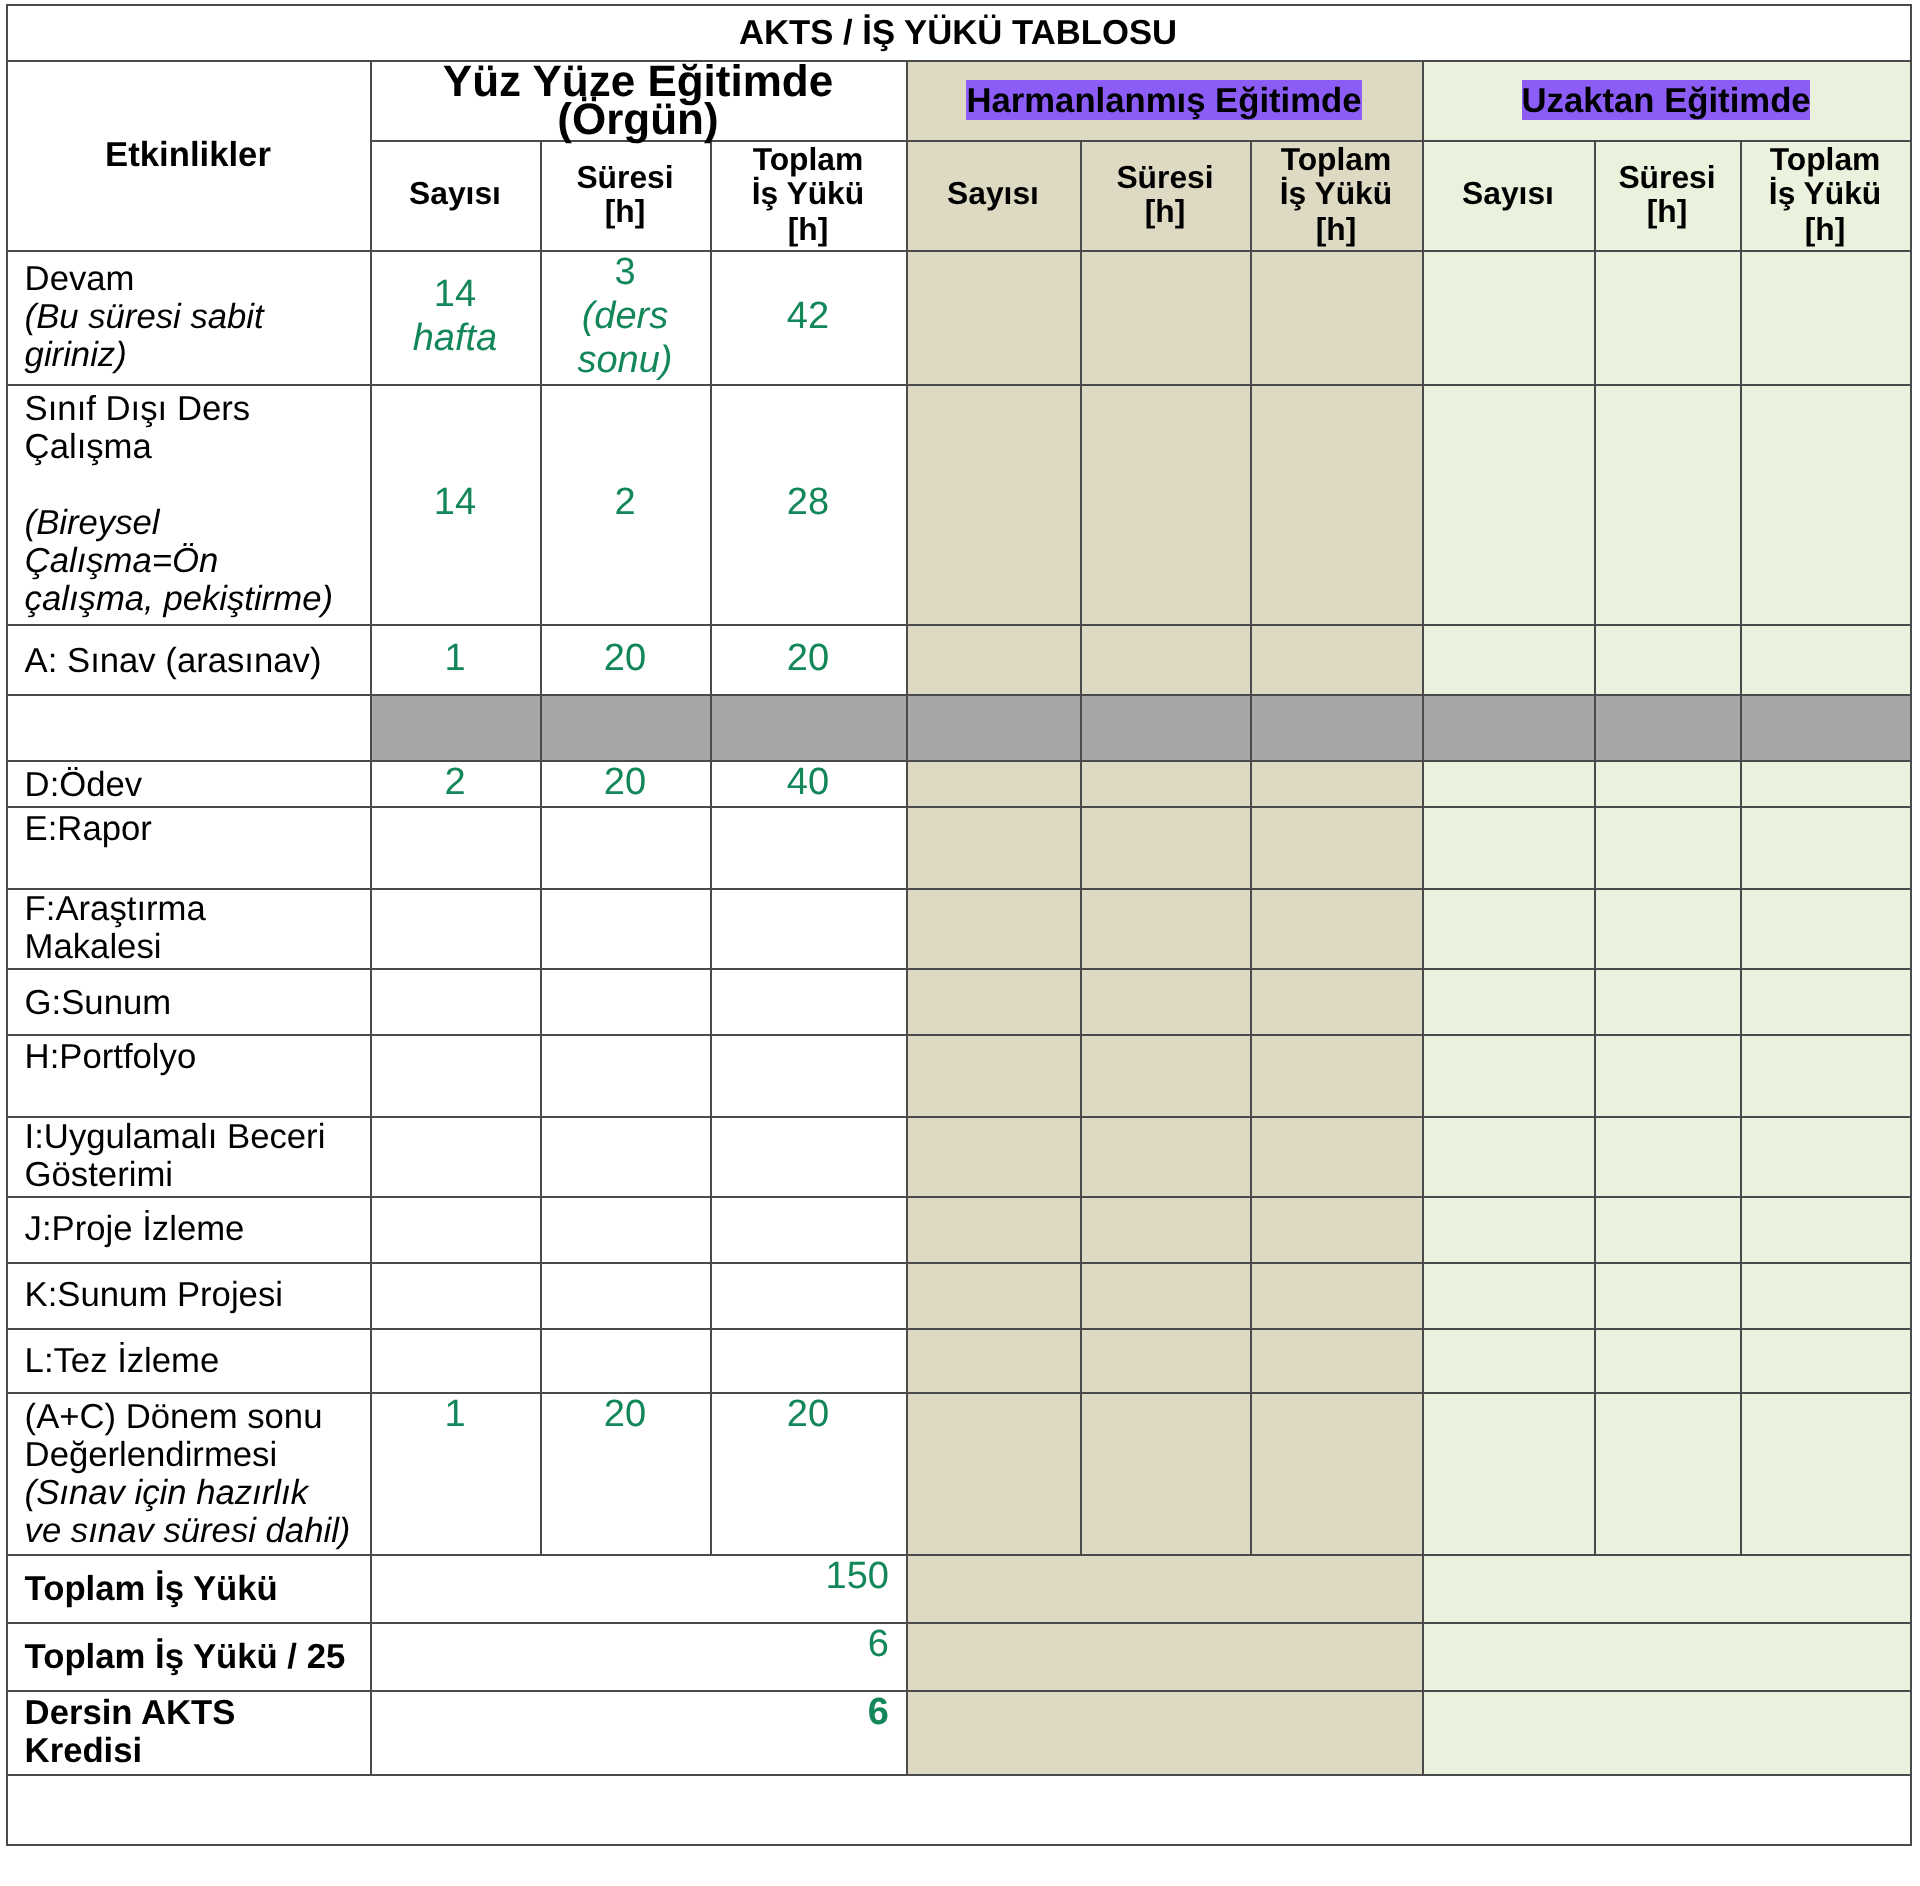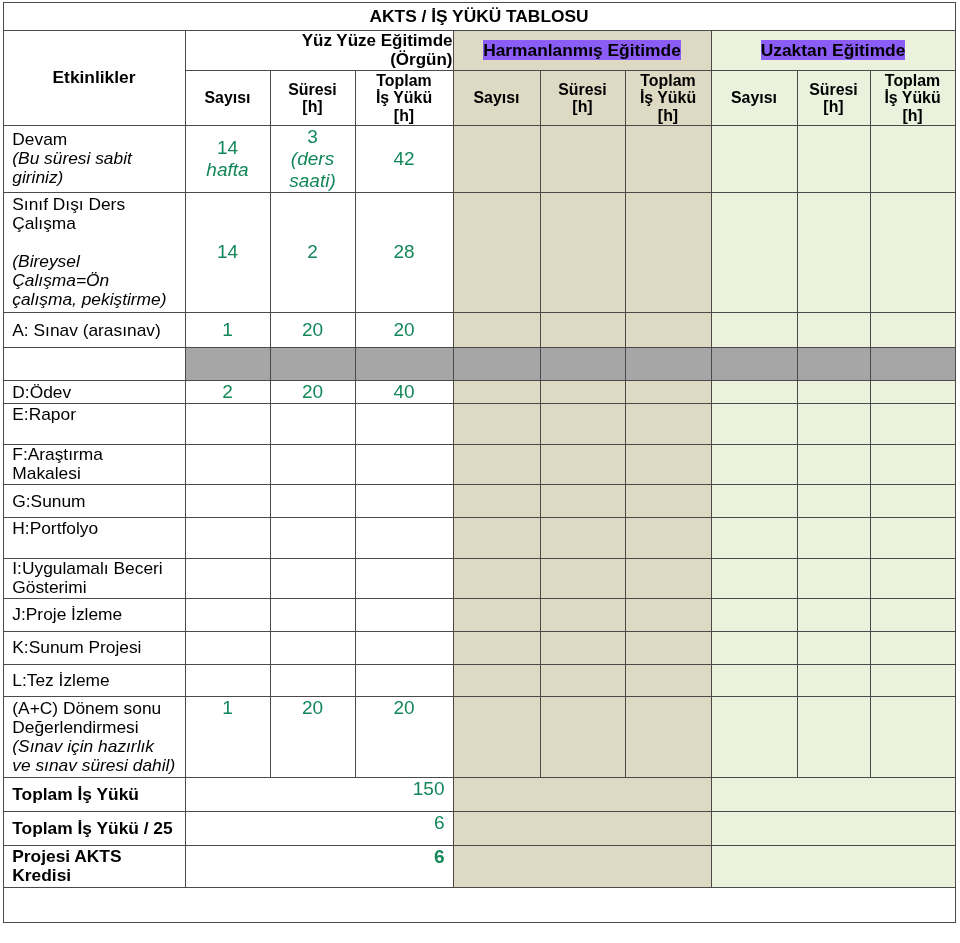--- a/index.html
+++ b/index.html
@@ -21,21 +21,21 @@
     font-size:17.35px;
     line-height:19px;
     color:#000000;
     background:#ffffff;
   }
   table.akts td.tan{background:#ddd9c3;}
   table.akts td.grn{background:#eaf1dd;}
   table.akts td.gry{background:#a6a6a6;}
 
   .mid{text-align:center;}
-  .gh{text-align:right;font-size:17px;line-height:19.6px;}
+  .gh{text-align:center;font-size:22px;line-height:19.6px;}
   .shc{text-align:center;font-size:15.9px;line-height:17.3px;}
   .lbl{padding:0 2px 0 8.8px;white-space:nowrap;}
   .vc{text-align:center;font-size:19px;line-height:21.9px;}
   .vr{text-align:right;padding-right:8px;font-size:19px;line-height:21.9px;}
 
   .b{font-weight:bold;}
   .i{font-style:italic;}
   .nb{font-weight:bold;margin-top:20px;}
   .num{color:#13875a;}
   .ttl{font-size:16.9px;line-height:19px;font-weight:bold;}
@@ -111,21 +111,21 @@
           </td>
     </tr>
     <tr style="height:66.3px">
       <td>
             <div class="lbl"><span>Devam</span><br><span class="i">(Bu süresi sabit</span><br><span class="i">giriniz)</span></div>
           </td>
       <td>
             <div class="vc"><span class="num">14</span><br><span class="num i">hafta</span></div>
           </td>
       <td>
-            <div class="vc"><span class="num">3</span><br><span class="num i">(ders</span><br><span class="num i">saati)</span></div>
+            <div class="vc"><span class="num">3</span><br><span class="num i">(ders</span><br><span class="num i">sonu)</span></div>
           </td>
       <td>
             <div class="vc"><span class="num">42</span></div>
           </td>
       <td class="tan"></td>
       <td class="tan"></td>
       <td class="tan"></td>
       <td class="grn"></td>
       <td class="grn"></td>
       <td class="grn"></td>
@@ -349,21 +349,21 @@
             <div class="lbl"><span class="b">Toplam İş Yükü / 25</span></div>
           </td>
       <td class="vtop" colspan="3">
             <div class="vr"><span class="num">6</span></div>
           </td>
       <td class="tan" colspan="3"></td>
       <td class="grn" colspan="3"></td>
     </tr>
     <tr style="height:42px">
       <td>
-            <div class="lbl"><span class="b">Projesi AKTS</span><br><span class="b">Kredisi</span></div>
+            <div class="lbl"><span class="b">Dersin AKTS</span><br><span class="b">Kredisi</span></div>
           </td>
       <td class="vtop" colspan="3">
             <div class="vr"><span class="num b">6</span></div>
           </td>
       <td class="tan" colspan="3"></td>
       <td class="grn" colspan="3"></td>
     </tr>
     <tr style="height:34.9px">
       <td colspan="10"></td>
     </tr>

